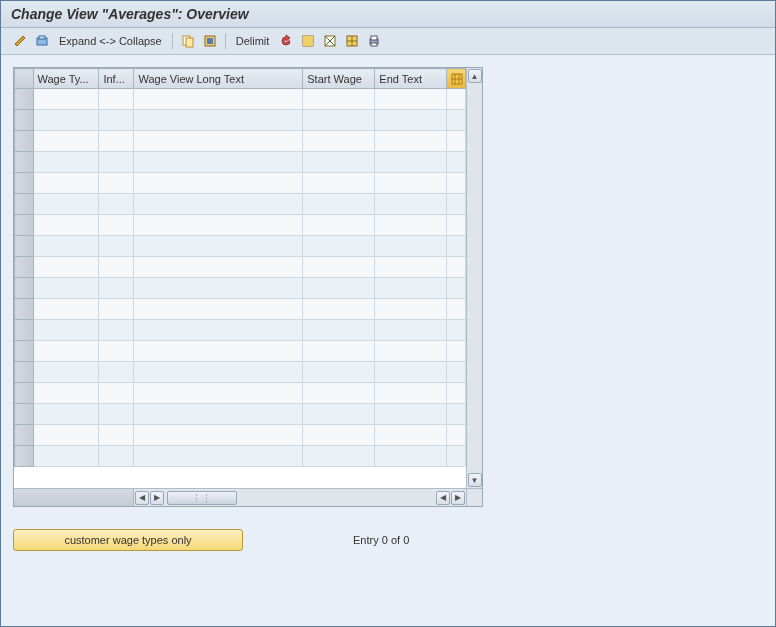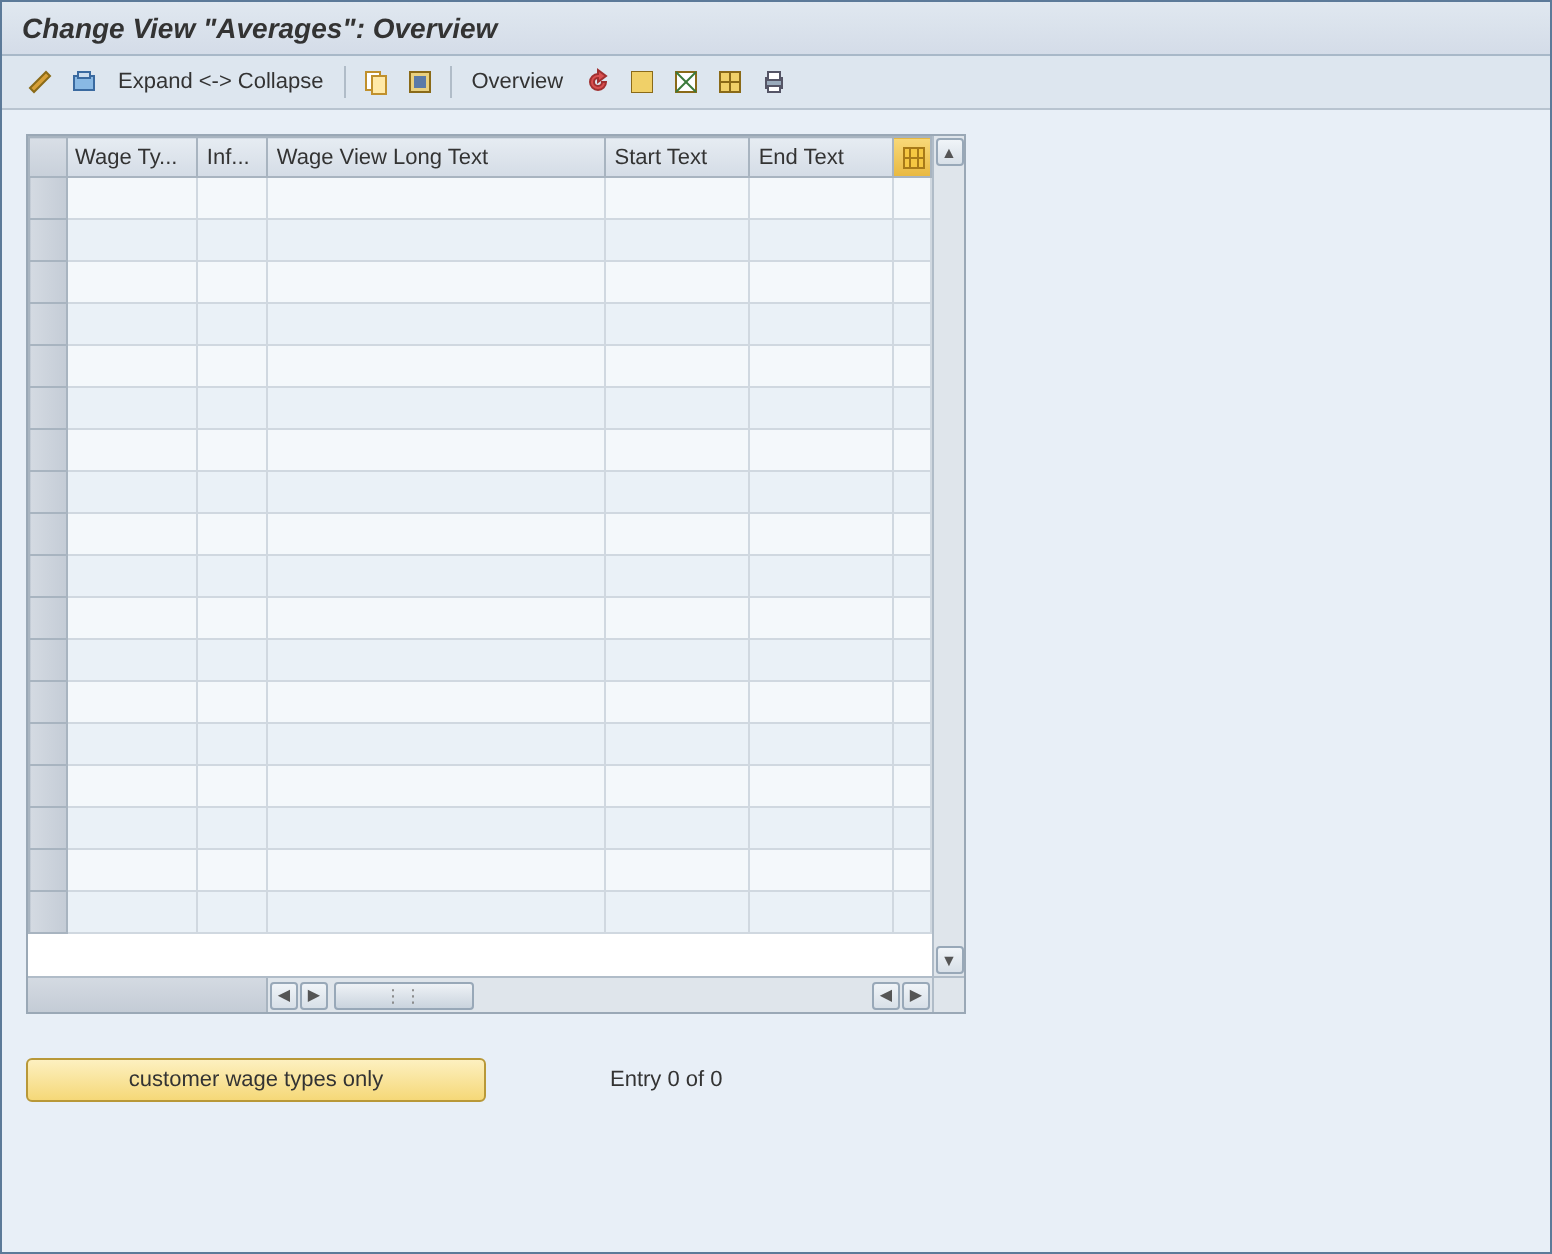--- a/index.html
+++ b/index.html
@@ -198,21 +198,21 @@
       background: linear-gradient(#fdf0c0,#f5d878);
     }
     .btn-grey {
       width: 120px;
       background: linear-gradient(#f4f0e4,#ebe6d7);
       border-color: #c4bca0;
       color: #777;
       gap: 6px;
     }
     .icon-tiny { display:inline-flex; width:14px;height:14px;align-items:center;justify-content:center;}
-    .entry-text { margin-left: 52px; font-size: 11px; color: #333; }
+    .entry-text { margin-left: 100px; font-size: 11px; color: #333; }
     .watermark {
       position: absolute;
       top: 35px;
       left: 180px;
       font-size: 26px;
       color: rgba(200,120,60,0.28);
       font-weight: bold;
       pointer-events: none;
       font-family: Georgia, serif;
       letter-spacing: 1px;
@@ -247,21 +247,21 @@
           <rect x="5" y="4" width="7" height="9" fill="#ffe9a8" stroke="#c0902c"></rect>
         </svg>
     </span>
     <span class="tb-icon">
       <svg width="14" height="14">
           <rect x="2" y="2" width="10" height="10" fill="#e8d080" stroke="#8a6a18"></rect>
           <rect x="4" y="4" width="6" height="6" fill="#5a7aa8"></rect>
         </svg>
     </span>
     <span class="tb-sep"></span>
-    <span class="tb-label">Overview</span>
+    <span class="tb-label">Delimit</span>
     <span class="tb-icon">
       <svg width="14" height="14">
           <path d="M11 7 A4 4 0 1 1 7 3 L7 1 L11 4 L7 7 L7 5 A2 2 0 1 0 9 7 Z" fill="#d85050" stroke="#a03030"></path>
         </svg>
     </span>
     <span class="tb-icon">
       <svg width="14" height="14">
           <rect x="2" y="2" width="10" height="10" fill="#fff" stroke="#8a6a18"></rect>
           <rect x="2" y="2" width="10" height="10" fill="#f0d068"></rect>
         </svg>
@@ -304,21 +304,21 @@
                 <col style="width:70px">
                 <col style="width:70px">
                 <col style="width:18px">
             </colgroup>
             <thead>
               <tr>
                 <th class="rowsel-head"></th>
                 <th>Wage Ty...</th>
                 <th>Inf...</th>
                 <th>Wage View Long Text</th>
-                <th>Start Text</th>
+                <th>Start Wage</th>
                 <th>End Text</th>
                 <th class="config-head">
                   <svg width="12" height="12">
                       <rect x="1" y="1" width="10" height="10" fill="#f5c742" stroke="#a87a18"></rect>
                       <line x1="1" y1="6" x2="11" y2="6" stroke="#a87a18"></line>
                       <line x1="4" y1="1" x2="4" y2="11" stroke="#a87a18"></line>
                       <line x1="8" y1="1" x2="8" y2="11" stroke="#a87a18"></line>
                     </svg>
                 </th>
               </tr>

